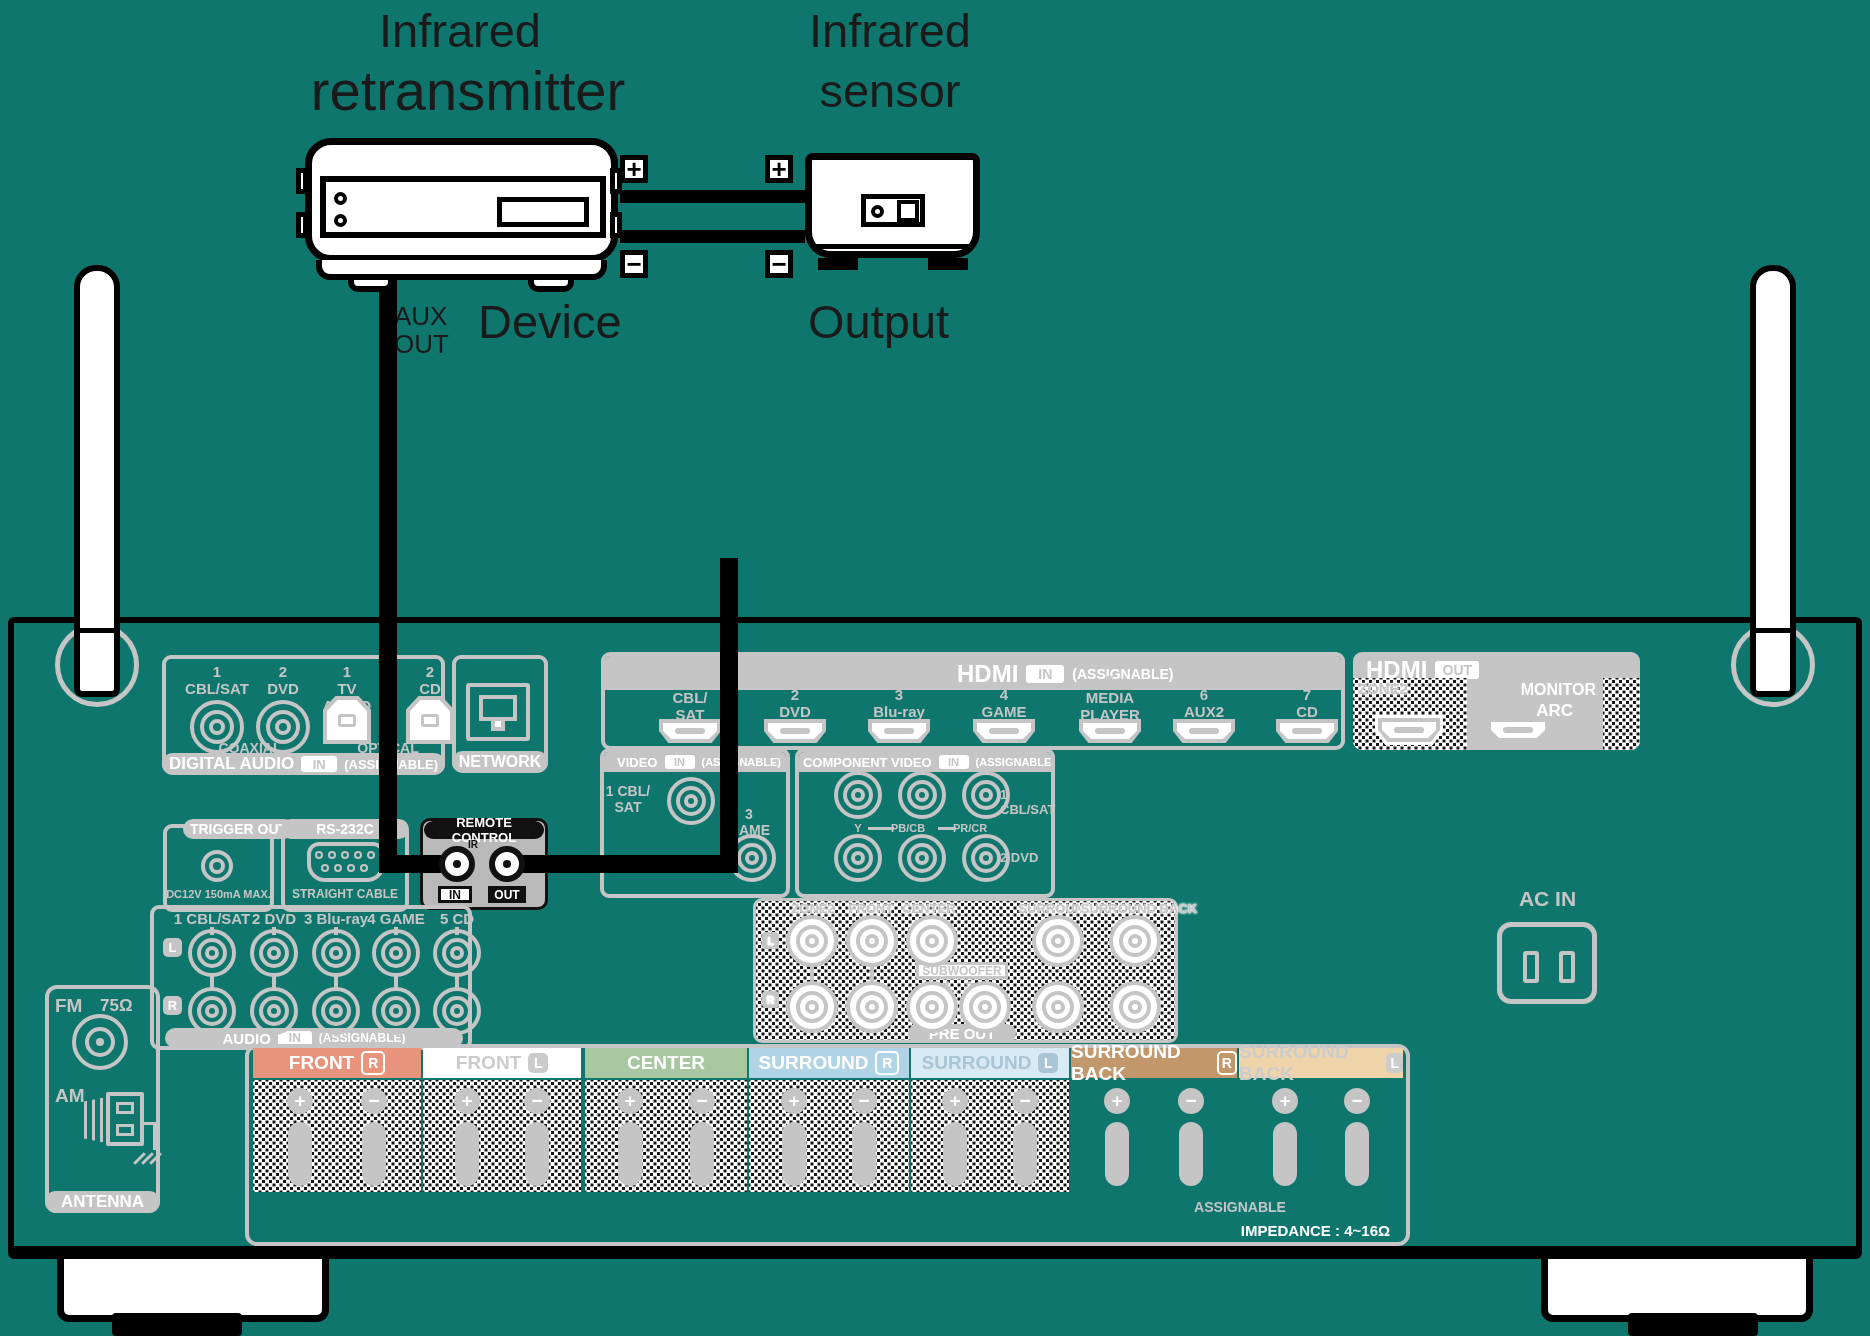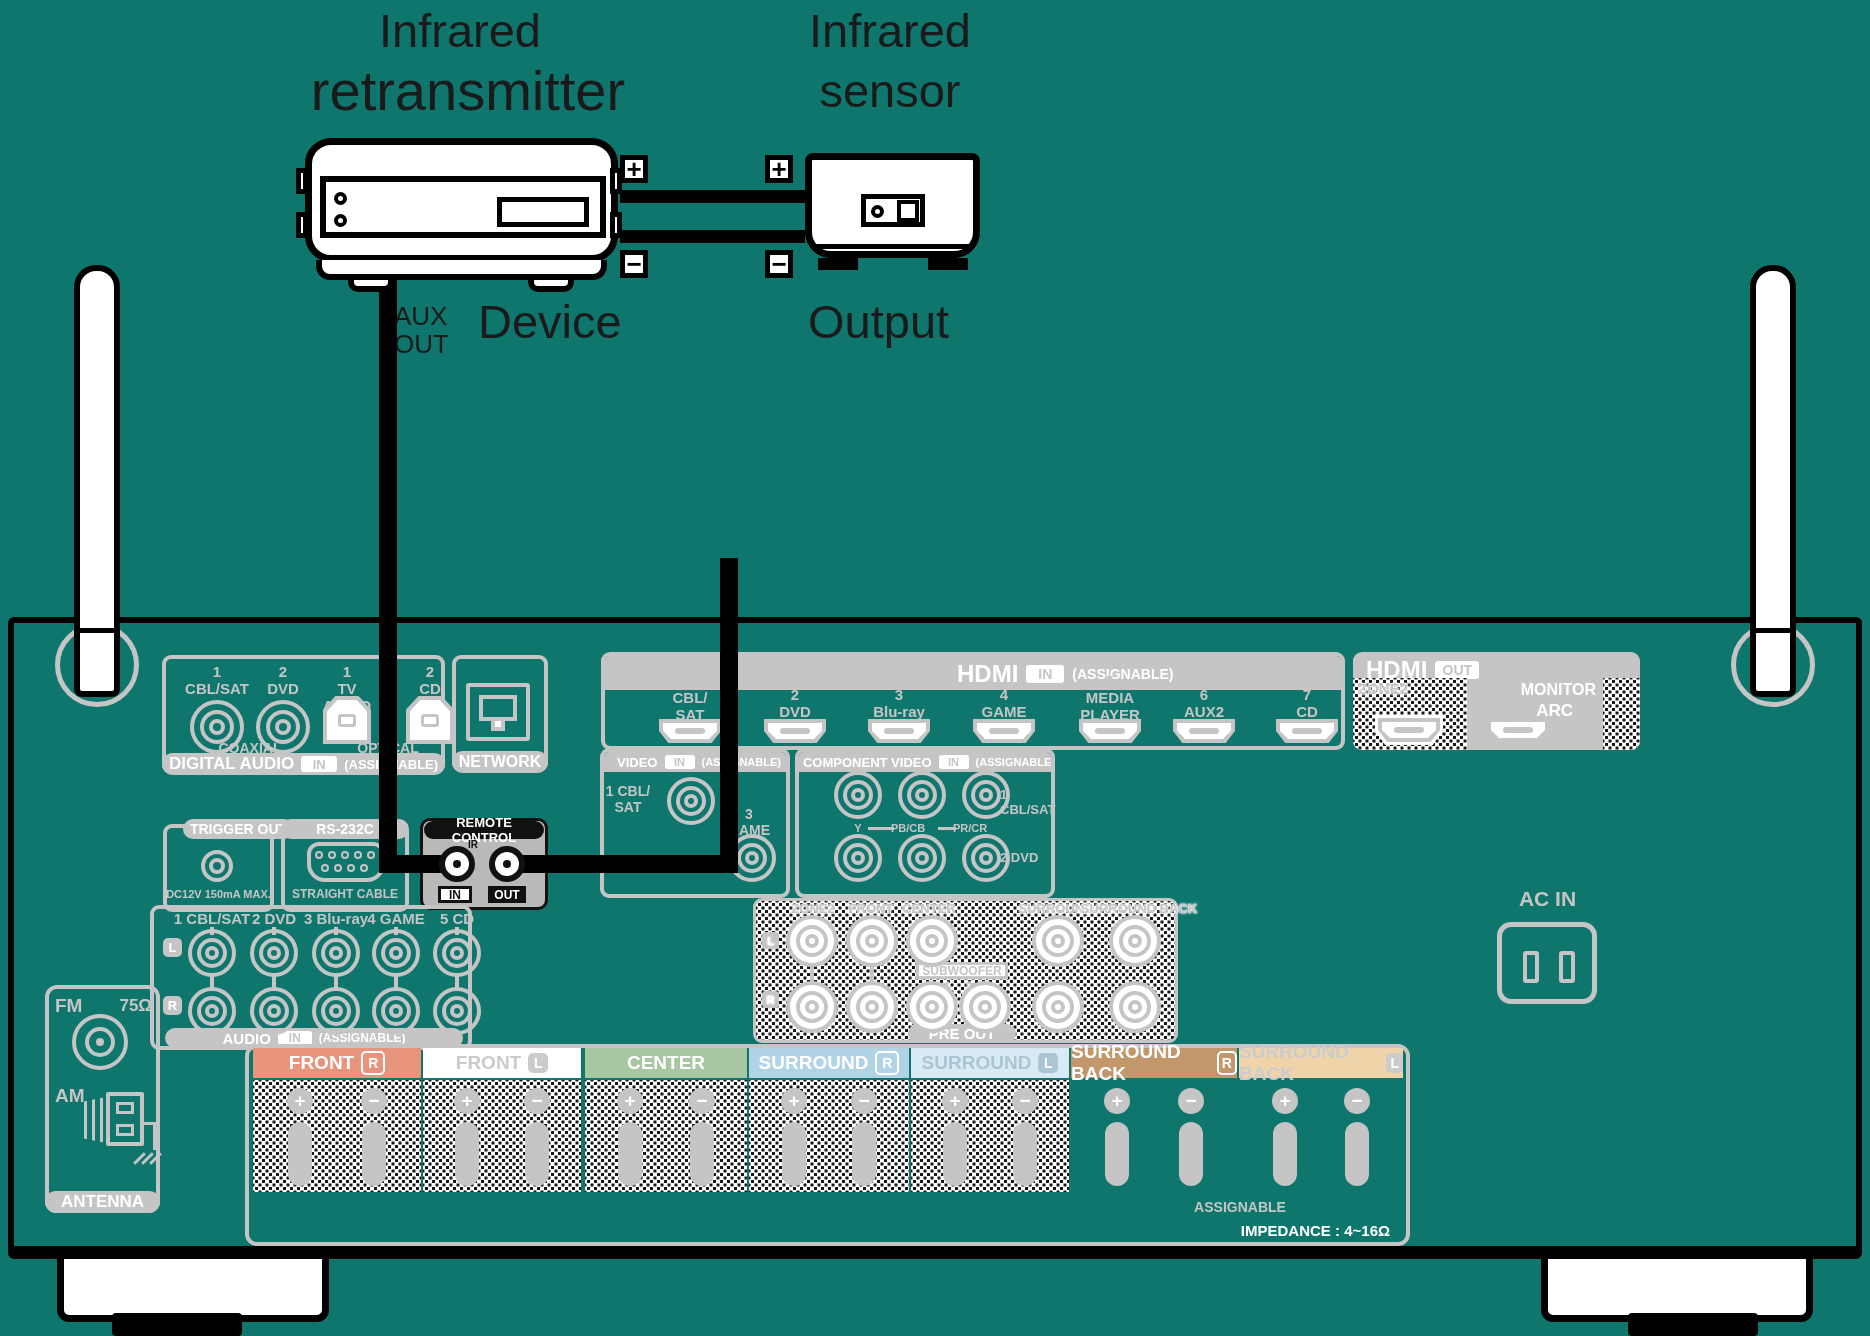--- a/index.html
+++ b/index.html
@@ -179,21 +179,21 @@
     <span style="font-size:12px;">(ASSIGNABLE)</span>
   </div>
   <div class="abs ctr" style="left:163px;top:938px;width:19px;height:19px;background:var(--g);color:#fff;font-weight:bold;font-size:13px;border-radius:5px;z-index:2;">L</div>
   <div class="abs ctr" style="left:163px;top:996px;width:19px;height:19px;background:var(--g);color:#fff;font-weight:bold;font-size:13px;border-radius:5px;z-index:2;">R</div>
 
   <div class="abs gbox" style="left:45px;top:985px;width:115px;height:228px;border-radius:12px;z-index:2;"></div>
   <div class="abs badge" style="left:45px;top:1191px;width:115px;height:22px;font-size:17px;z-index:2;">
       <span>ANTENNA</span>
     </div>
   <div class="abs gtxt" style="left:55px;top:995px;font-size:19px;z-index:2;">FM</div>
-  <div class="abs gtxt" style="left:100px;top:996px;width:52px;text-align:right;font-size:17px;z-index:2;">75Ω</div>
+  <div class="abs gtxt" style="left:100px;top:996px;width:52px;font-size:17px;z-index:2;">75Ω</div>
   <div class="abs ring" style="left:72px;top:1014px;width:56px;height:56px;z-index:2;"></div>
   <div class="abs ring" style="left:85px;top:1027px;width:30px;height:30px;z-index:2;"></div>
   <div class="abs" style="left:96px;top:1038px;width:8px;height:8px;background:var(--g);border-radius:50%;z-index:2;"></div>
   <div class="abs gtxt" style="left:55px;top:1085px;font-size:19px;z-index:2;">AM</div>
   <div class="abs" style="left:84px;top:1097px;width:22px;height:46px;background:repeating-linear-gradient(90deg,var(--g) 0 3px,transparent 3px 8px);clip-path:polygon(0 10%,100% 0,100% 100%,0 90%);z-index:2;"></div>
   <div class="abs" style="left:106px;top:1092px;width:38px;height:54px;border:4px solid var(--g);border-radius:2px;z-index:2;">
     <div class="abs" style="left:6px;top:6px;width:18px;height:12px;border:3px solid var(--g);"></div>
     <div class="abs" style="left:6px;top:28px;width:18px;height:12px;border:3px solid var(--g);"></div>
   </div>
   <div class="abs" style="left:144px;top:1122px;width:12px;height:3px;background:var(--g);z-index:2;"></div>

